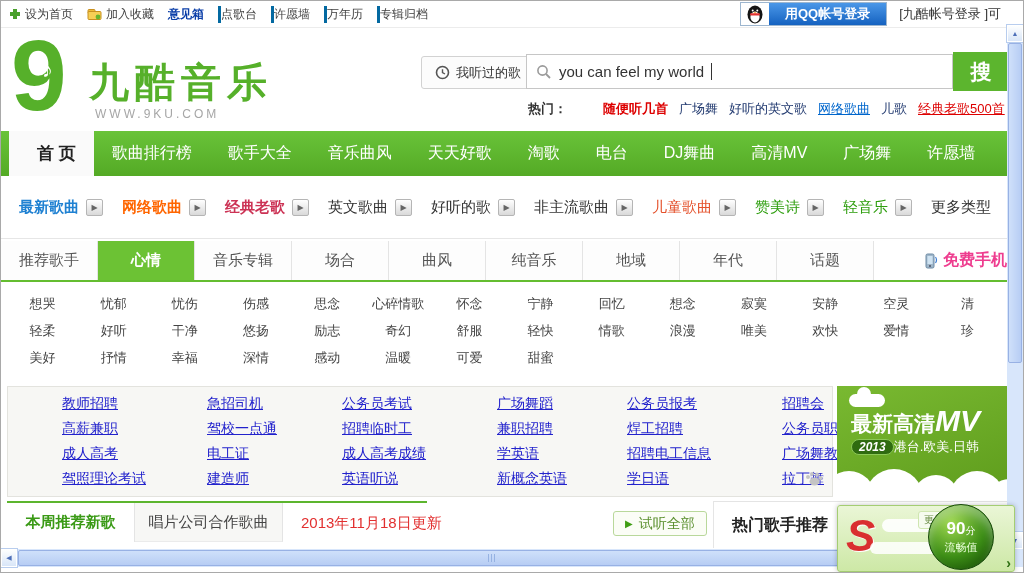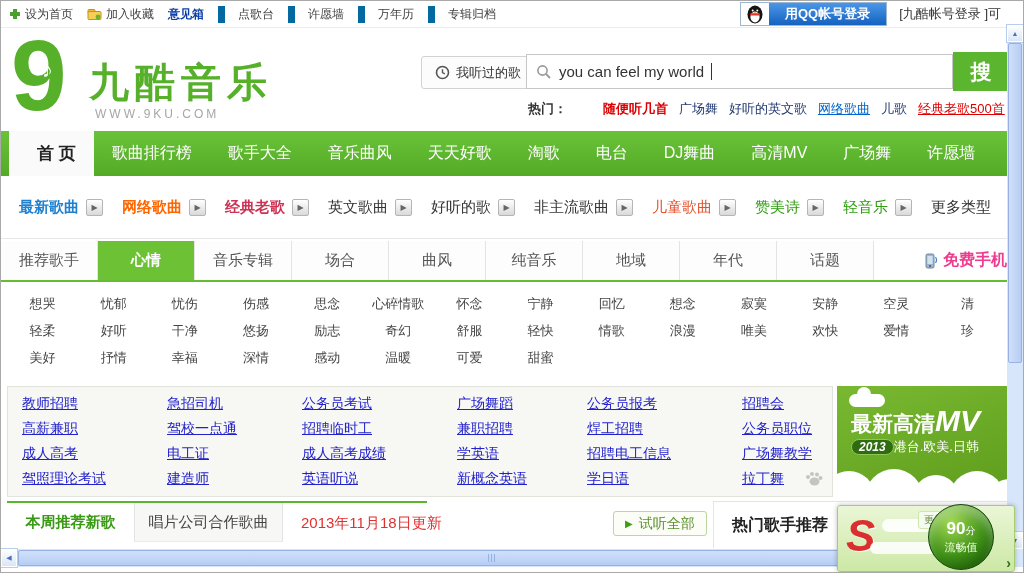--- a/index.html
+++ b/index.html
@@ -4,21 +4,21 @@
 <style>
   * { box-sizing: border-box; }
   body { margin:0; background:#e9e9e9; font-family:"Liberation Sans","DejaVu Sans",sans-serif; }
   .page { position:relative; width:1024px; height:573px; background:#fff; border:1px solid #a9a9a9; overflow:hidden; }
 
   
   .topbar { position:absolute; left:0; top:0; width:1008px; height:27px; border-bottom:1px solid #ececec;
             display:flex; align-items:center; padding:0 8px; font-size:12px; color:#404040; }
   .tb-item { display:flex; align-items:center; gap:4px; margin-right:14px; cursor:pointer; white-space:nowrap; }
   .tb-item.blue { color:#0a3ea8; font-weight:bold; }
-  .tb-sep { border-left:7px solid #0369a1; padding-left:13px; }
+  .tb-sep { border-left:3px solid #0369a1; }
   .topbar-right { margin-left:auto; display:flex; align-items:center; gap:12px; }
   .qq-box { display:flex; align-items:center; border:1px solid #9db6cf; background:#fff; height:24px; }
   .qq-pengu { width:28px; display:flex; justify-content:center; align-items:center; }
   .qq-btn { height:22px; background:linear-gradient(#4a97e8,#1562c0); color:#fff; font-size:13px; font-weight:bold;
             display:flex; align-items:center; padding:0 16px; cursor:pointer; }
   .account-text { font-size:13px; color:#333; white-space:nowrap; }
 
   
   .header { position:absolute; left:0; top:28px; width:1008px; height:102px; }
   .logo { position:absolute; left:10px; top:2px; width:300px; height:100px; cursor:pointer; }
@@ -64,21 +64,21 @@
   .free-phone { margin-left:auto; display:flex; align-items:center; gap:5px; padding-right:2px; color:#ee3d8f;
                 font-weight:bold; font-size:16px; cursor:pointer; white-space:nowrap; }
 
   
   .moods { position:absolute; left:0; top:283px; width:1008px; padding:6px 6px 0 6px; }
   .mood-row { display:grid; grid-template-columns:repeat(14,1fr); height:27px; align-items:center; justify-items:center; }
   .mood { font-size:13px; color:#444; cursor:pointer; text-decoration:none; white-space:nowrap; }
 
   
   .ad-box { position:absolute; left:6px; top:385px; width:826px; height:111px; background:#f7f7f4; border:1px solid #e3e3de; padding:8px 14px; }
-  .ad-grid { display:grid; grid-template-columns:145px 135px 155px 130px 155px auto; height:100%; align-content:space-between; }
+  .ad-grid { display:grid; grid-template-columns:145px 135px 155px 130px 155px auto; height:100%; align-content:space-between;margin-left:40px; }
   .ad-link { color:#2222cc; text-decoration:underline; font-size:14px; cursor:pointer; white-space:nowrap; }
   .paw { position:absolute; right:8px; bottom:4px; }
 
   
   .mv { position:absolute; left:836px; top:385px; width:172px; height:111px; background:linear-gradient(160deg,#79b931,#5e9c1c);
         overflow:hidden; cursor:pointer; }
   .cloud-sm { position:absolute; left:12px; top:8px; width:36px; height:13px; background:#fff; border-radius:10px; }
   .cloud-sm:after { content:""; position:absolute; left:8px; top:-7px; width:14px; height:14px; background:#fff; border-radius:50%; }
   .mv-title { position:absolute; left:14px; top:18px; color:#fff; font-weight:bold; font-size:21px; white-space:nowrap; }
   .mv-title .big { font-size:30px; font-style:italic; }

